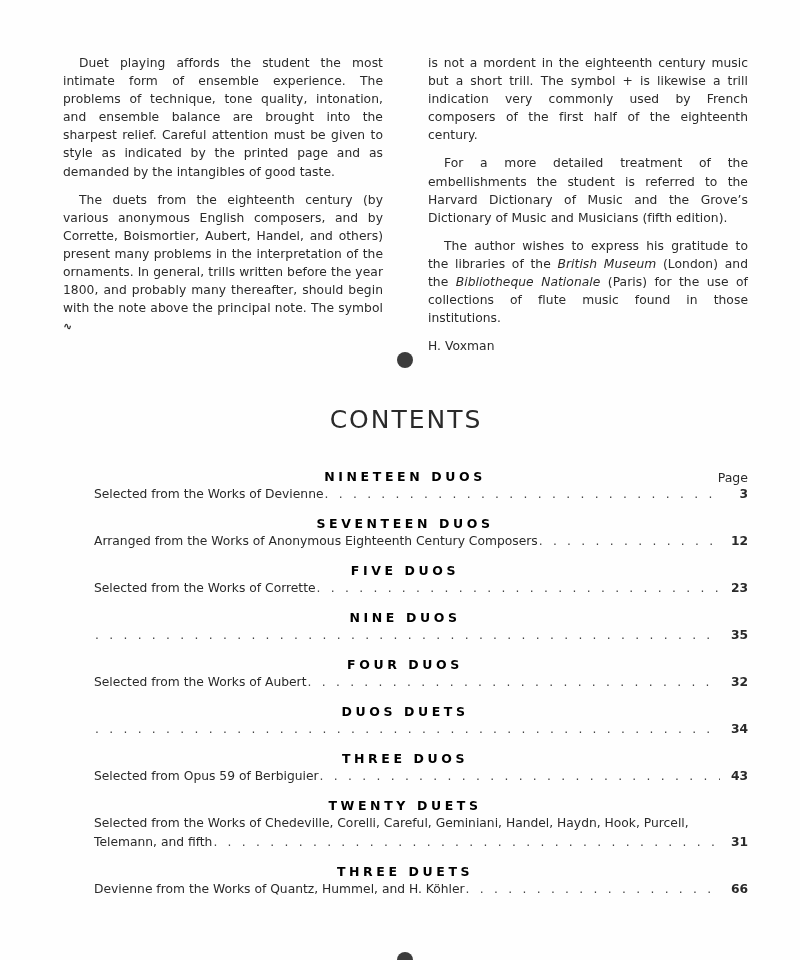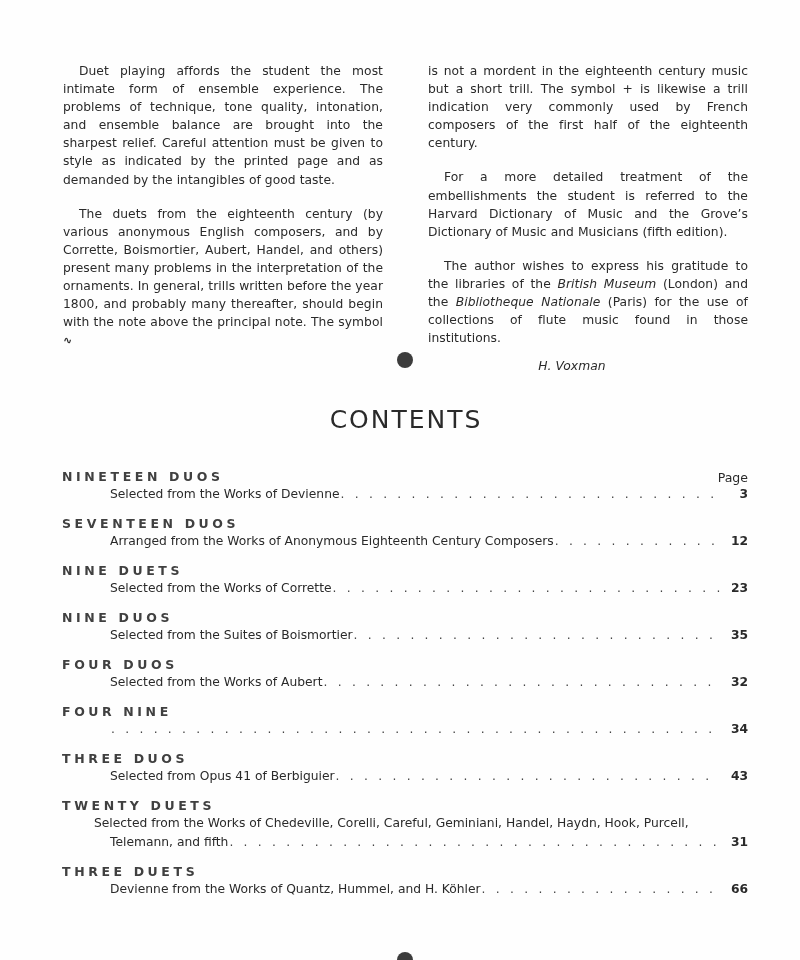--- a/index.html
+++ b/index.html
@@ -27,28 +27,27 @@
       top: 46px;
       width: 320px;
       font-size: 12.3px;
       line-height: 18.1px;
       text-align: justify;
       letter-spacing: 0.05px;
     }
     .col-left { left: 63px; }
     .col-right { left: 428px; width: 320px; }
     .col p {
-      margin: 16px 0 10px 0;
+      margin: 8px 0 10px 0;
       text-indent: 16px;
     }
     .col p.noindent { text-indent: 0; }
     .col p.sig {
-      text-align: center;
+      text-align: left;
       text-indent: 0;
-      font-style: italic;
       padding-right: 32px;
       margin-top: 2px;
     }
     .underline { }
     .ital { font-style: italic; }
     .trill-glyph {
       font-weight: bold;
       font-size: 11px;
       letter-spacing: -2px;
     }
@@ -88,32 +87,32 @@
       width: 686px;
     }
     .toc-section {
       margin: 0 0 11px 0;
     }
     .toc-heading {
       font-weight: bold;
       font-size: 12.5px;
       letter-spacing: 3.6px;
       line-height: 17px;
-      color: #404040;
+      color: #000000;
+      text-align: center;
     }
     .toc-entry {
       position: relative;
       padding-left: 32px;
       font-size: 12.3px;
       line-height: 19px;
     }
     .toc-line {
       display: flex;
       align-items: center;
-      margin-left: 16px;
     }
     .toc-text { white-space: nowrap; }
     .toc-leader {
       flex: 1;
       overflow: hidden;
       white-space: nowrap;
       letter-spacing: 3.2px;
       margin: 0 6px 0 1px;
       color: #444;
     }
@@ -162,63 +161,62 @@
         <div class="toc-heading">SEVENTEEN DUOS</div>
         <div class="toc-entry">
           <div class="toc-line">
             <span class="toc-text">Arranged from the Works of Anonymous Eighteenth Century Composers</span>
             <span class="toc-leader">. . . . . . . . . . . . . . . . . . . . . . . . . . . . . . . . . . . . . . . . . . . . . . . . . . . . . . . . . . . . . . . . . . . . . . . . . . . . . . . . . . . . . . . . . . . . . . . . . . . . . . . . . . . . . . . . . . . . . . . . </span>
             <span class="toc-page">12</span>
           </div>
         </div>
       </div>
       <div class="toc-section">
-        <div class="toc-heading">NINE DUETS</div>
+        <div class="toc-heading">FIVE DUOS</div>
         <div class="toc-entry">
           <div class="toc-line">
             <span class="toc-text">Selected from the Works of Corrette</span>
             <span class="toc-leader">. . . . . . . . . . . . . . . . . . . . . . . . . . . . . . . . . . . . . . . . . . . . . . . . . . . . . . . . . . . . . . . . . . . . . . . . . . . . . . . . . . . . . . . . . . . . . . . . . . . . . . . . . . . . . . . . . . . . . . . . </span>
             <span class="toc-page">23</span>
           </div>
         </div>
       </div>
       <div class="toc-section">
         <div class="toc-heading">NINE DUOS</div>
         <div class="toc-entry">
           <div class="toc-line">
-            <span class="toc-text">Selected from the Suites of Boismortier</span>
             <span class="toc-leader">. . . . . . . . . . . . . . . . . . . . . . . . . . . . . . . . . . . . . . . . . . . . . . . . . . . . . . . . . . . . . . . . . . . . . . . . . . . . . . . . . . . . . . . . . . . . . . . . . . . . . . . . . . . . . . . . . . . . . . . . </span>
             <span class="toc-page">35</span>
           </div>
         </div>
       </div>
       <div class="toc-section">
         <div class="toc-heading">FOUR DUOS</div>
         <div class="toc-entry">
           <div class="toc-line">
             <span class="toc-text">Selected from the Works of Aubert</span>
             <span class="toc-leader">. . . . . . . . . . . . . . . . . . . . . . . . . . . . . . . . . . . . . . . . . . . . . . . . . . . . . . . . . . . . . . . . . . . . . . . . . . . . . . . . . . . . . . . . . . . . . . . . . . . . . . . . . . . . . . . . . . . . . . . . </span>
             <span class="toc-page">32</span>
           </div>
         </div>
       </div>
       <div class="toc-section">
-        <div class="toc-heading">FOUR NINE</div>
+        <div class="toc-heading">DUOS DUETS</div>
         <div class="toc-entry">
           <div class="toc-line">
             <span class="toc-leader">. . . . . . . . . . . . . . . . . . . . . . . . . . . . . . . . . . . . . . . . . . . . . . . . . . . . . . . . . . . . . . . . . . . . . . . . . . . . . . . . . . . . . . . . . . . . . . . . . . . . . . . . . . . . . . . . . . . . . . . . </span>
             <span class="toc-page">34</span>
           </div>
         </div>
       </div>
       <div class="toc-section">
         <div class="toc-heading">THREE DUOS</div>
         <div class="toc-entry">
           <div class="toc-line">
-            <span class="toc-text">Selected from Opus 41 of Berbiguier</span>
+            <span class="toc-text">Selected from Opus 59 of Berbiguier</span>
             <span class="toc-leader">. . . . . . . . . . . . . . . . . . . . . . . . . . . . . . . . . . . . . . . . . . . . . . . . . . . . . . . . . . . . . . . . . . . . . . . . . . . . . . . . . . . . . . . . . . . . . . . . . . . . . . . . . . . . . . . . . . . . . . . . </span>
             <span class="toc-page">43</span>
           </div>
         </div>
       </div>
       <div class="toc-section">
         <div class="toc-heading">TWENTY DUETS</div>
         <div class="toc-entry">
           <div class="toc-line-plain"><span class="toc-text">Selected from the Works of Chedeville, Corelli, Careful, Geminiani, Handel, Haydn, Hook, Purcell,</span></div>
           <div class="toc-line">

